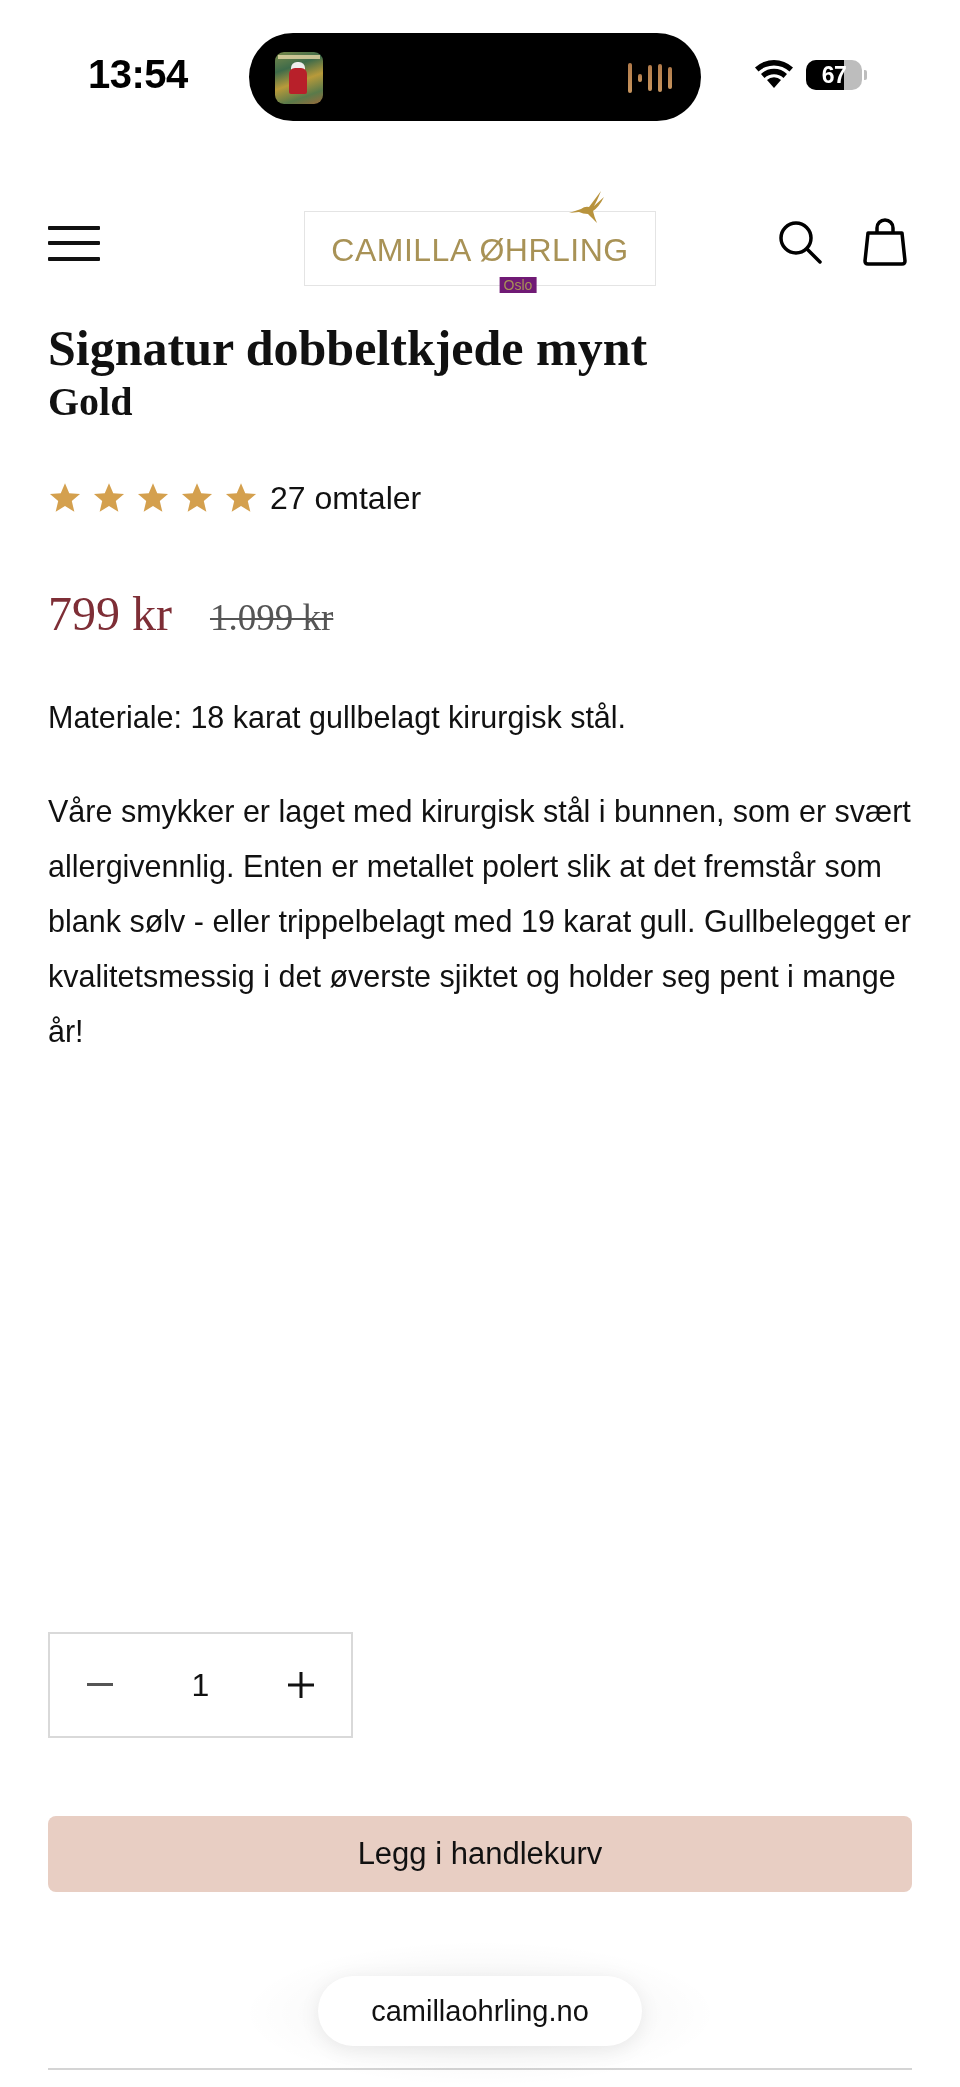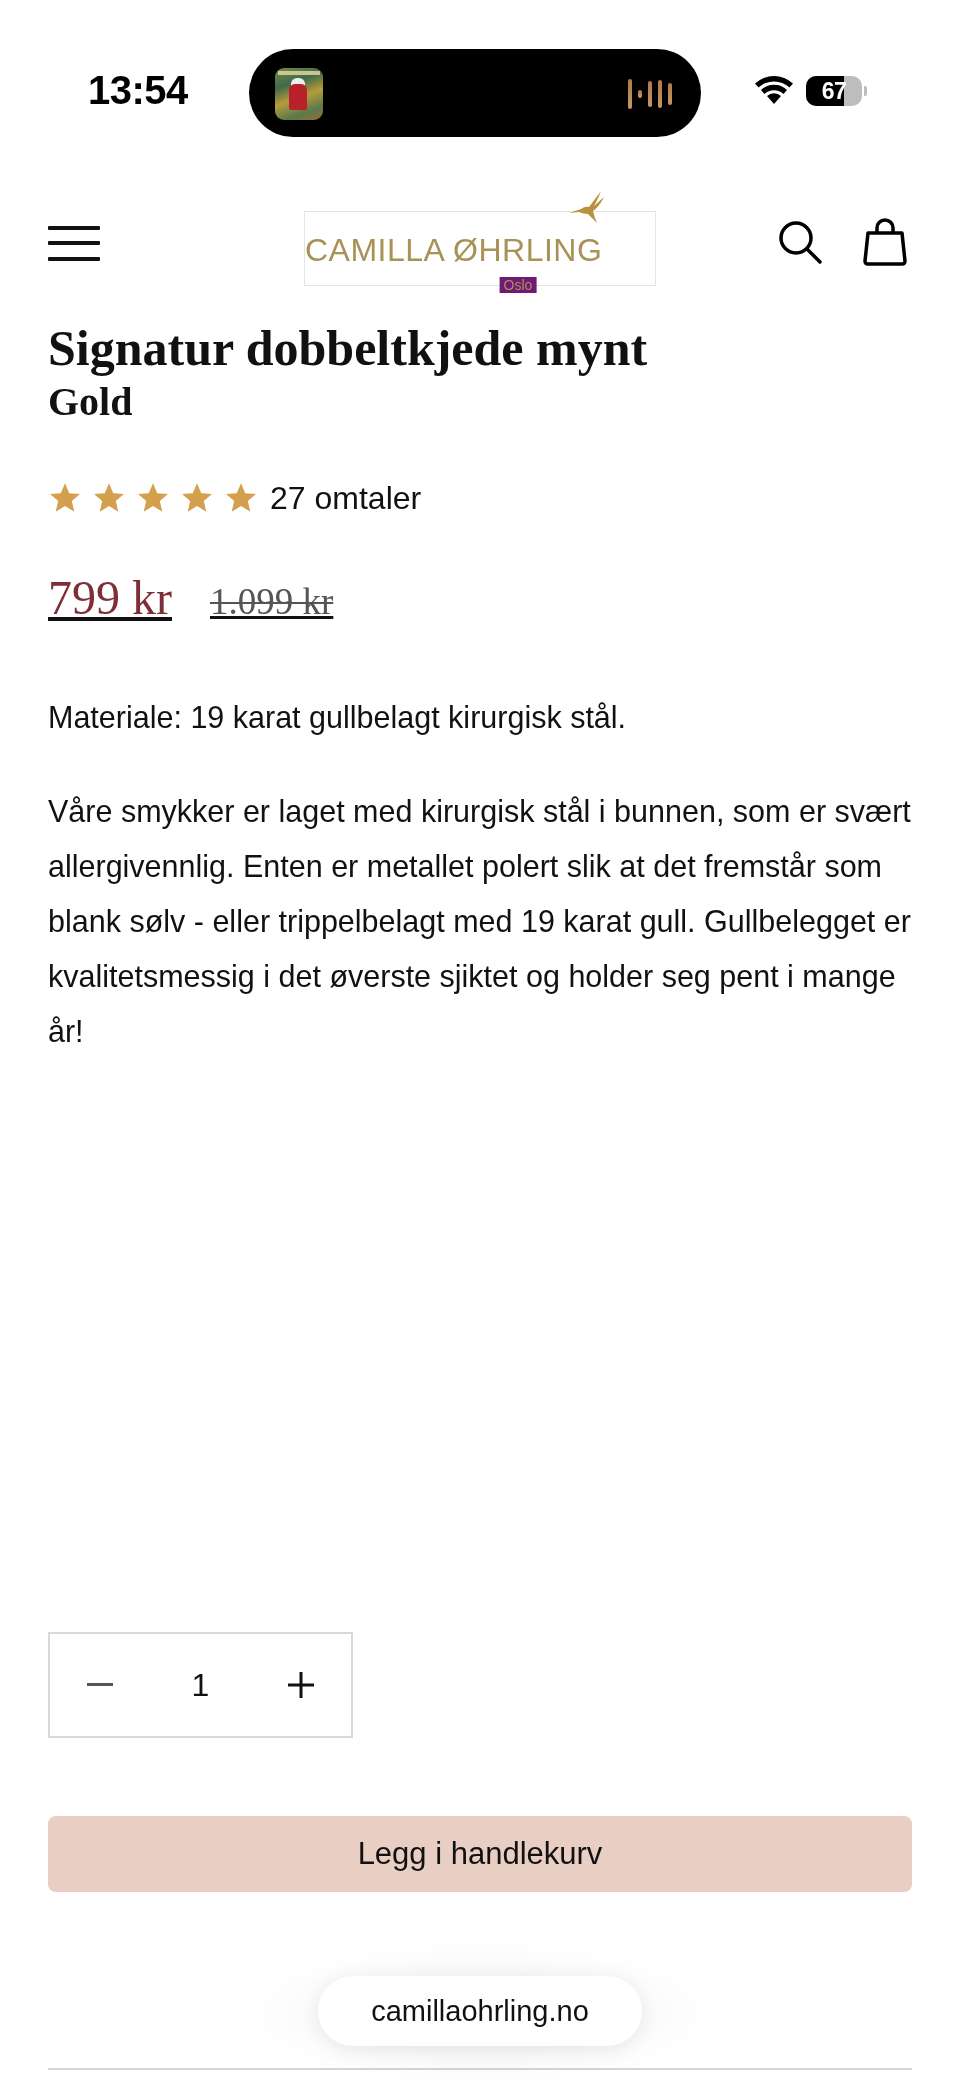--- a/index.html
+++ b/index.html
@@ -1,20 +1,20 @@
 <!DOCTYPE html>
 <html><head>
   <meta charset="utf-8">
   <style>
     * { box-sizing: border-box; margin: 0; padding: 0; }
     html, body { width: 960px; height: 2087px; background: #ffffff; overflow: hidden; }
     body { position: relative; font-family: "Liberation Sans", "DejaVu Sans", sans-serif; color: #111; }
 
     
-    .status-bar { position: absolute; left: 0; top: 16px; width: 960px; height: 150px; background: #fff; z-index: 5; }
+    .status-bar { position: absolute; left: 0; top: 0; width: 960px; height: 150px; background: #fff; z-index: 5; }
     .status-time { position: absolute; left: 88px; top: 52px; font-size: 40px; font-weight: bold; letter-spacing: -0.5px; color: #000; font-family: "Liberation Sans", sans-serif; }
     .dynamic-island { position: absolute; left: 249px; top: 33px; width: 452px; height: 88px; background: #000; border-radius: 44px; }
     .album-art { position: absolute; left: 26px; top: 19px; width: 48px; height: 52px; border-radius: 9px; overflow: hidden;
       background: linear-gradient(160deg, #7a8a4a 0%, #3e6b4a 30%, #b89a3a 55%, #5a7a4a 80%, #9a6a3a 100%); }
     .album-art .figure { position: absolute; left: 14px; top: 16px; width: 18px; height: 26px; background: #b8202a; border-radius: 6px 6px 2px 2px; }
     .album-art .hat { position: absolute; left: 16px; top: 10px; width: 14px; height: 8px; background: #eee; border-radius: 6px 6px 1px 1px; }
     .album-art .title-strip { position: absolute; left: 3px; top: 3px; width: 42px; height: 4px; background: #e9d9a8; opacity: .8; }
     .waveform { position: absolute; left: 379px; top: 30px; width: 55px; height: 30px; display: flex; align-items: center; gap: 6px; }
     .waveform span { display: block; width: 4px; border-radius: 2px; background: linear-gradient(#b07a4a, #c8955e); }
     .wifi { position: absolute; left: 754px; top: 58px; width: 40px; height: 32px; }
@@ -22,37 +22,37 @@
     .battery .body { position: absolute; left: 0; top: 0; width: 56px; height: 30px; border-radius: 10px; background: #bdbdbd; overflow: hidden; }
     .battery .fill { position: absolute; left: 0; top: 0; width: 38px; height: 30px; background: #000; }
     .battery .num { position: absolute; left: 0; top: 0; width: 56px; height: 30px; line-height: 30px; text-align: center; font-weight: bold; font-size: 23px; color: #fff; letter-spacing: -0.5px; }
     .battery .nub { position: absolute; left: 58px; top: 10px; width: 3px; height: 10px; background: #bdbdbd; border-radius: 0 2px 2px 0; }
 
     
     .site-header { position: absolute; left: 0; top: 150px; width: 960px; height: 180px; background: #fff; z-index: 4; }
     .menu-button { position: absolute; left: 48px; top: 70px; width: 52px; height: 40px; cursor: pointer; }
     .menu-button span { position: absolute; left: 0; width: 52px; height: 4px; background: #111; border-radius: 1px; }
     .logo { position: absolute; left: 304px; top: 61px; width: 352px; height: 75px; border: 1px solid #e4e4e4; }
-    .logo-text { position: absolute; left: 0; top: 20px; width: 100%; text-align: left; color: #a89256; font-size: 32px; letter-spacing: 0.5px; font-family: "Liberation Sans", sans-serif; font-weight: normal; }
+    .logo-text { position: absolute; left: 0; top: 20px; width: 100%; text-align: center; color: #a89256; font-size: 32px; letter-spacing: 0.5px; font-family: "Liberation Sans", sans-serif; font-weight: normal; }
     .logo-sub { position: absolute; left: 50%; bottom: -8px; transform: translateX(-50%); background: #701a75; padding: 0 4px; font-size: 14px; color: #a89256; margin-left: 38px; }
     .logo-bird { position: absolute; left: 262px; top: -23px; width: 38px; height: 36px; }
     .search-button { position: absolute; left: 776px; top: 68px; width: 48px; height: 48px; cursor: pointer; }
     .cart-button { position: absolute; left: 862px; top: 66px; width: 46px; height: 50px; cursor: pointer; }
 
     
     .product { position: absolute; left: 48px; top: 300px; width: 864px; z-index: 1; }
     .title-partial { position: absolute; left: 0; top: 20px; font-family: "Liberation Serif", serif; font-size: 50px; color: #111; line-height: 56px; white-space: nowrap; }
     .title-line { position: absolute; left: 0; top: 66px; font-family: "Liberation Serif", serif; font-size: 40px; color: #111; line-height: 72px; }
 
     .rating { position: absolute; left: 0; top: 176px; height: 44px; display: flex; align-items: center; cursor: pointer; }
     .stars { display: flex; gap: 10px; }
     .star { width: 34px; height: 34px; }
     .rating-count { margin-left: 12px; font-size: 32px; color: #111; }
 
-    .price-row { position: absolute; left: 0; top: 270px; display: flex; align-items: baseline; gap: 38px; text-decoration: underline; }
+    .price-row { position: absolute; left: 0; top: 286px; display: flex; align-items: baseline; gap: 38px; }
     .price-sale { font-family: "Liberation Serif", serif; font-size: 48px; color: #7e2e36; }
     .price-compare { font-family: "Liberation Serif", serif; font-size: 37px; color: #555; text-decoration: line-through; text-decoration-thickness: 2px; }
 
     .description { position: absolute; left: 0; top: 390px; width: 870px; font-size: 30.5px; line-height: 55px; color: #111; }
     .description p { margin-bottom: 39px; }
 
     
     .qty-stepper { position: absolute; left: 48px; top: 1632px; width: 305px; height: 106px; border: 2px solid #d9d9d9; display: flex; align-items: center; }
     .qty-btn { width: 100px; height: 100%; display: flex; align-items: center; justify-content: center; cursor: pointer; }
     .qty-value { flex: 1; text-align: center; font-size: 32px; color: #111; }
@@ -147,21 +147,21 @@
     </div>
     <span class="rating-count">27 omtaler</span>
   </div>
 
   <div class="price-row">
     <span class="price-sale">799 kr</span>
     <span class="price-compare">1.099 kr</span>
   </div>
 
   <div class="description">
-    <p>Materiale: 19 karat gullbelagt kirurgisk stål.</p>
+    <p>Materiale: 18 karat gullbelagt kirurgisk stål.</p>
     <p>Våre smykker er laget med kirurgisk stål i bunnen, som er svært allergivennlig.  Enten er metallet polert slik at det fremstår som blank sølv - eller trippelbelagt med 19 karat gull. Gullbelegget er kvalitetsmessig i det øverste sjiktet og holder seg pent i mange år!</p>
   </div>
 </main>
 
 <div class="qty-stepper">
   <div class="qty-btn">
     <svg width="26" height="4" viewBox="0 0 26 4">
         <rect width="26" height="3" fill="#555"></rect>
       </svg>
   </div>

